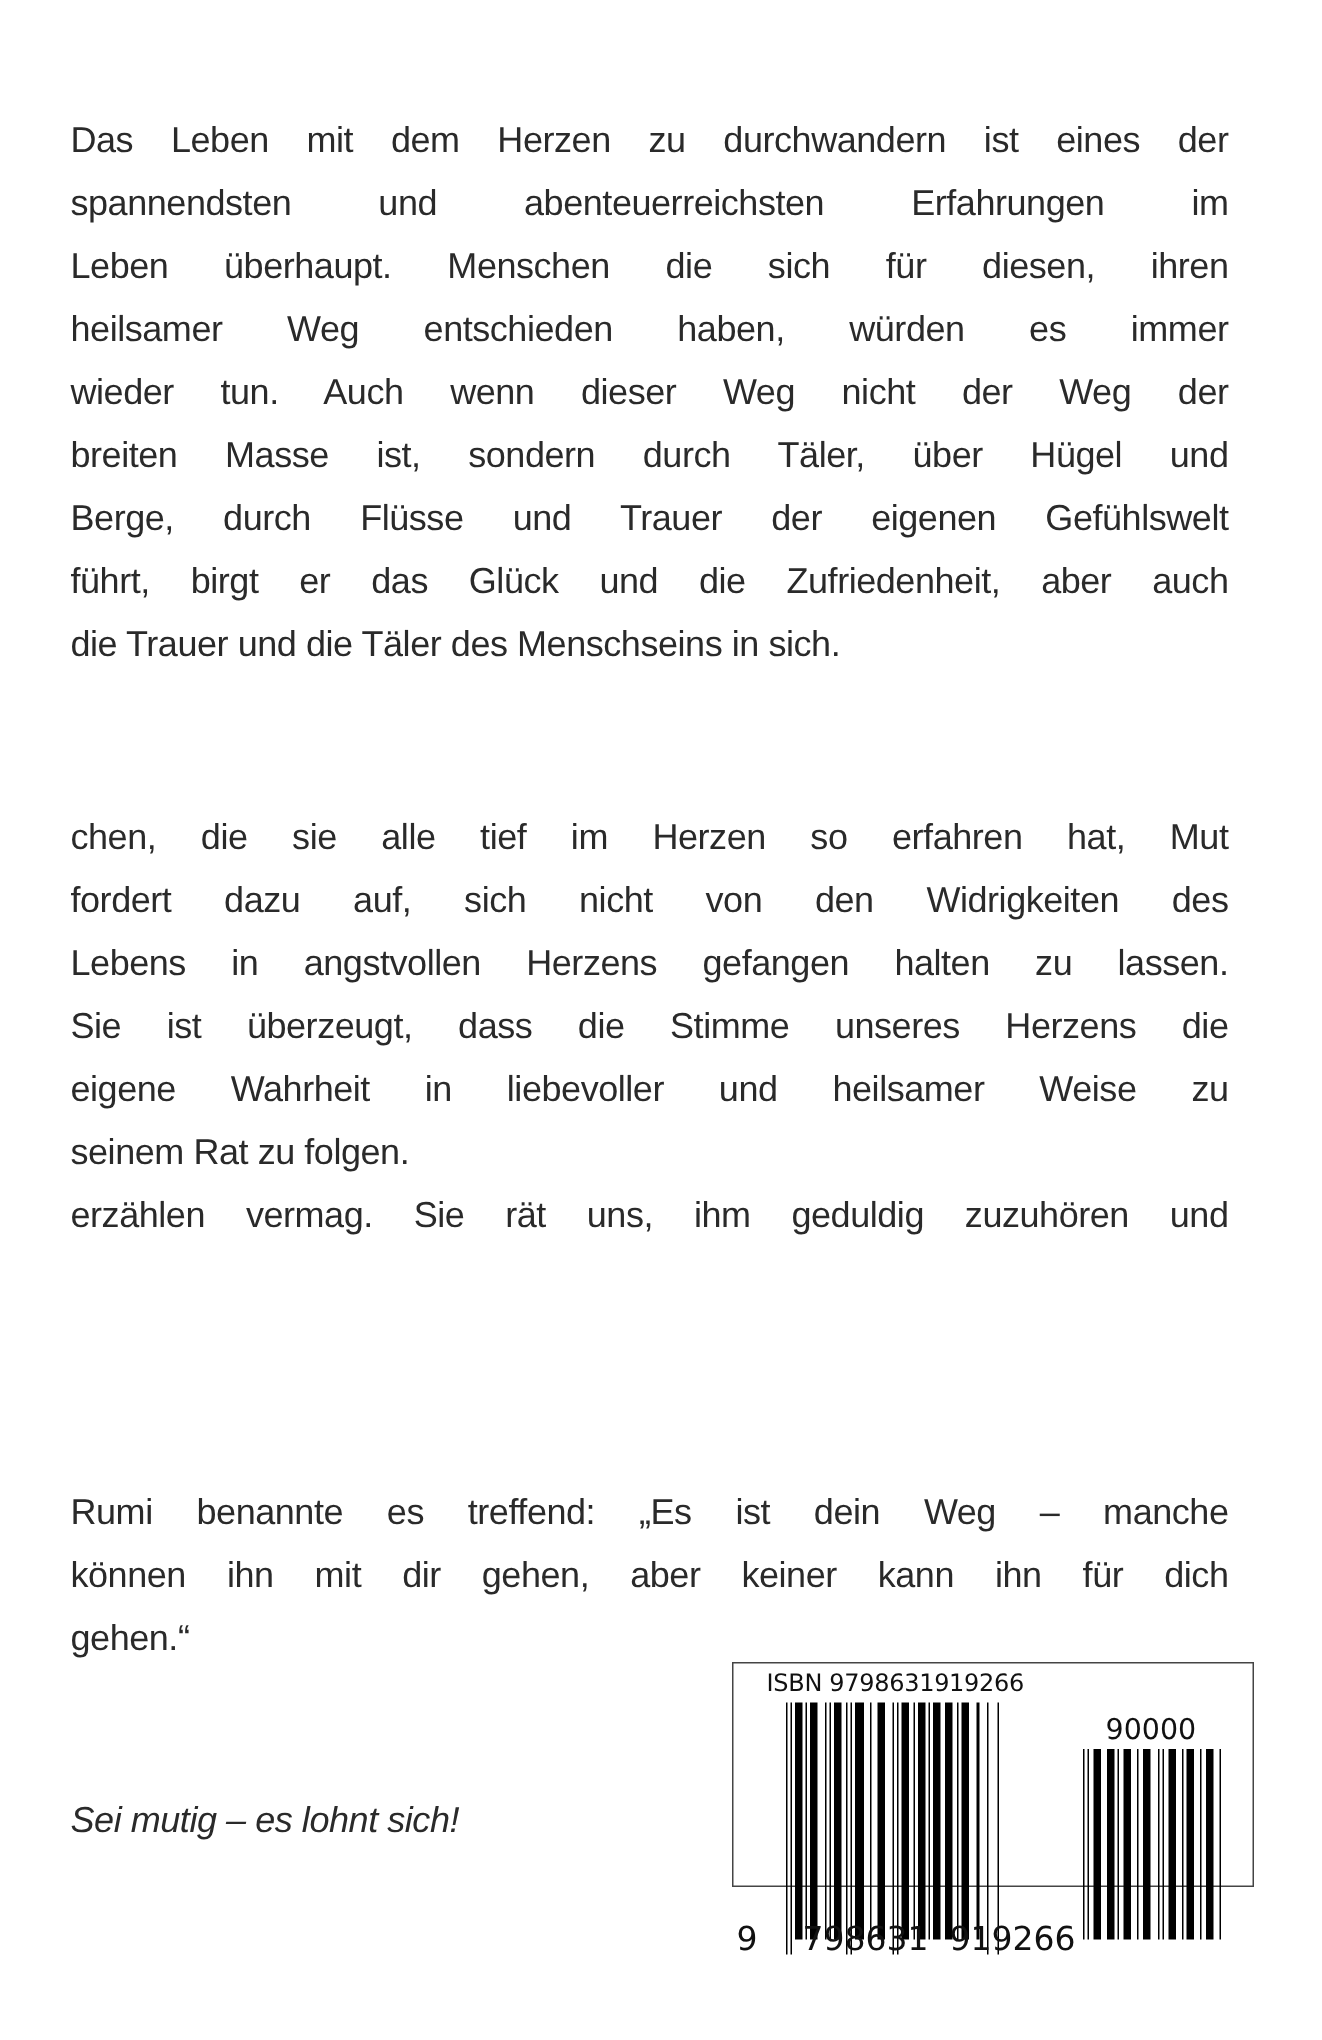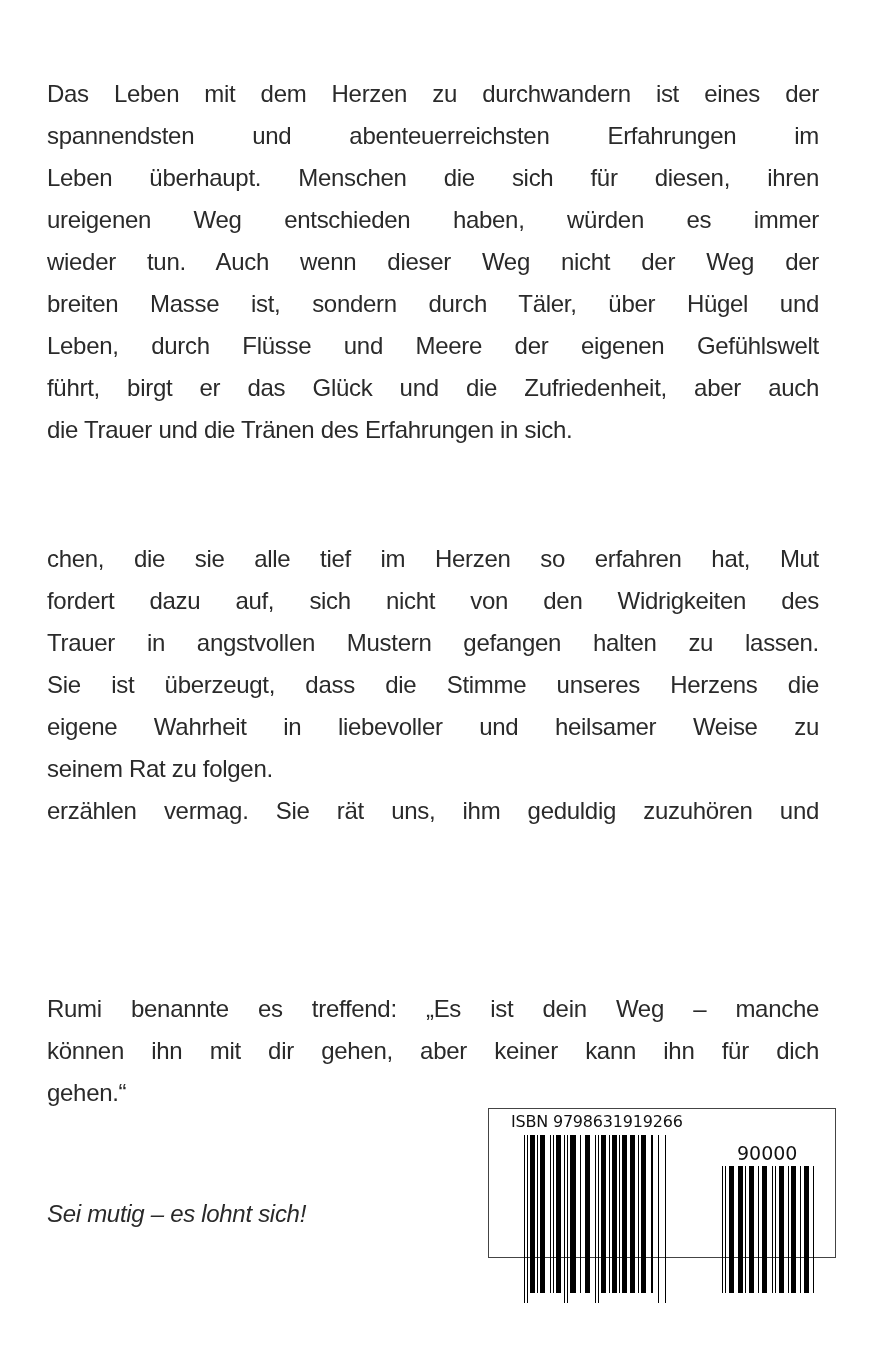--- a/index.html
+++ b/index.html
@@ -46,32 +46,32 @@
     }
     .bars span { display: block; background: #000; }
   </style>
 </head>
 <body>
 
 <div id="p1" class="para">
   <span class="line">Das Leben mit dem Herzen zu durchwandern ist eines der</span>
   <span class="line">spannendsten und abenteuerreichsten Erfahrungen im</span>
   <span class="line">Leben überhaupt. Menschen die sich für diesen, ihren</span>
-  <span class="line">ureigenen Weg entschieden haben, würden es immer</span>
+  <span class="line">heilsamer Weg entschieden haben, würden es immer</span>
   <span class="line">wieder tun. Auch wenn dieser Weg nicht der Weg der</span>
   <span class="line">breiten Masse ist, sondern durch Täler, über Hügel und</span>
-  <span class="line">Leben, durch Flüsse und Meere der eigenen Gefühlswelt</span>
+  <span class="line">Berge, durch Flüsse und Trauer der eigenen Gefühlswelt</span>
   <span class="line">führt, birgt er das Glück und die Zufriedenheit, aber auch</span>
-  <span class="line last">die Trauer und die Tränen des Erfahrungen in sich.</span>
+  <span class="line last">die Trauer und die Täler des Menschseins in sich.</span>
 </div>
 
 <div id="p2" class="para">
   <span class="line">chen, die sie alle tief im Herzen so erfahren hat, Mut</span>
   <span class="line">fordert dazu auf, sich nicht von den Widrigkeiten des</span>
-  <span class="line">Trauer in angstvollen Mustern gefangen halten zu lassen.</span>
+  <span class="line">Lebens in angstvollen Herzens gefangen halten zu lassen.</span>
   <span class="line">Sie ist überzeugt, dass die Stimme unseres Herzens die</span>
   <span class="line">eigene Wahrheit in liebevoller und heilsamer Weise zu</span>
   <span class="line last">seinem Rat zu folgen.</span>
   <span class="line">erzählen vermag. Sie rät uns, ihm geduldig zuzuhören und</span>
 </div>
 
 <div id="p3" class="para">
   <span class="line">Rumi benannte es treffend: „Es ist dein Weg – manche</span>
   <span class="line">können ihn mit dir gehen, aber keiner kann ihn für dich</span>
   <span class="line last">gehen.“</span>
@@ -125,13 +125,16 @@
       <span style="margin-left: 5px; width: 1px; height: 127px; background: rgb(0, 0, 0);"></span>
       <span style="margin-left: 2px; width: 1px; height: 127px; background: rgb(0, 0, 0);"></span>
       <span style="margin-left: 3px; width: 5px; height: 127px; background: rgb(0, 0, 0);"></span>
       <span style="margin-left: 4px; width: 1px; height: 127px; background: rgb(0, 0, 0);"></span>
       <span style="margin-left: 2px; width: 5px; height: 127px; background: rgb(0, 0, 0);"></span>
       <span style="margin-left: 4px; width: 1px; height: 127px; background: rgb(0, 0, 0);"></span>
       <span style="margin-left: 3px; width: 5px; height: 127px; background: rgb(0, 0, 0);"></span>
       <span style="margin-left: 4px; width: 1px; height: 127px; background: rgb(0, 0, 0);"></span>
     </div>
 
+  <div class="digits-bottom">
+    <span>9</span><span style="display:inline-block;width:30px;"></span><span>798631</span><span style="display:inline-block;width:14px;"></span><span>919266</span>
+  </div>
 </div>
 
 </body></html>

